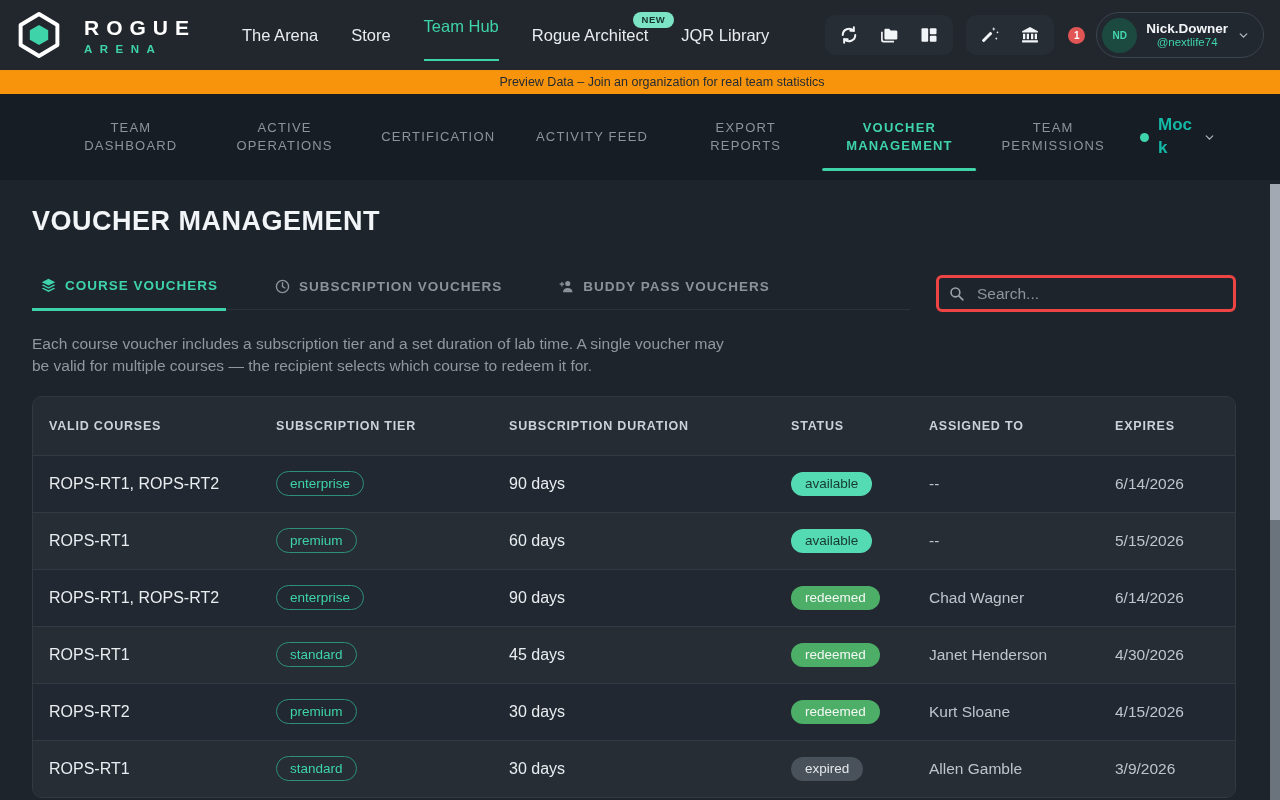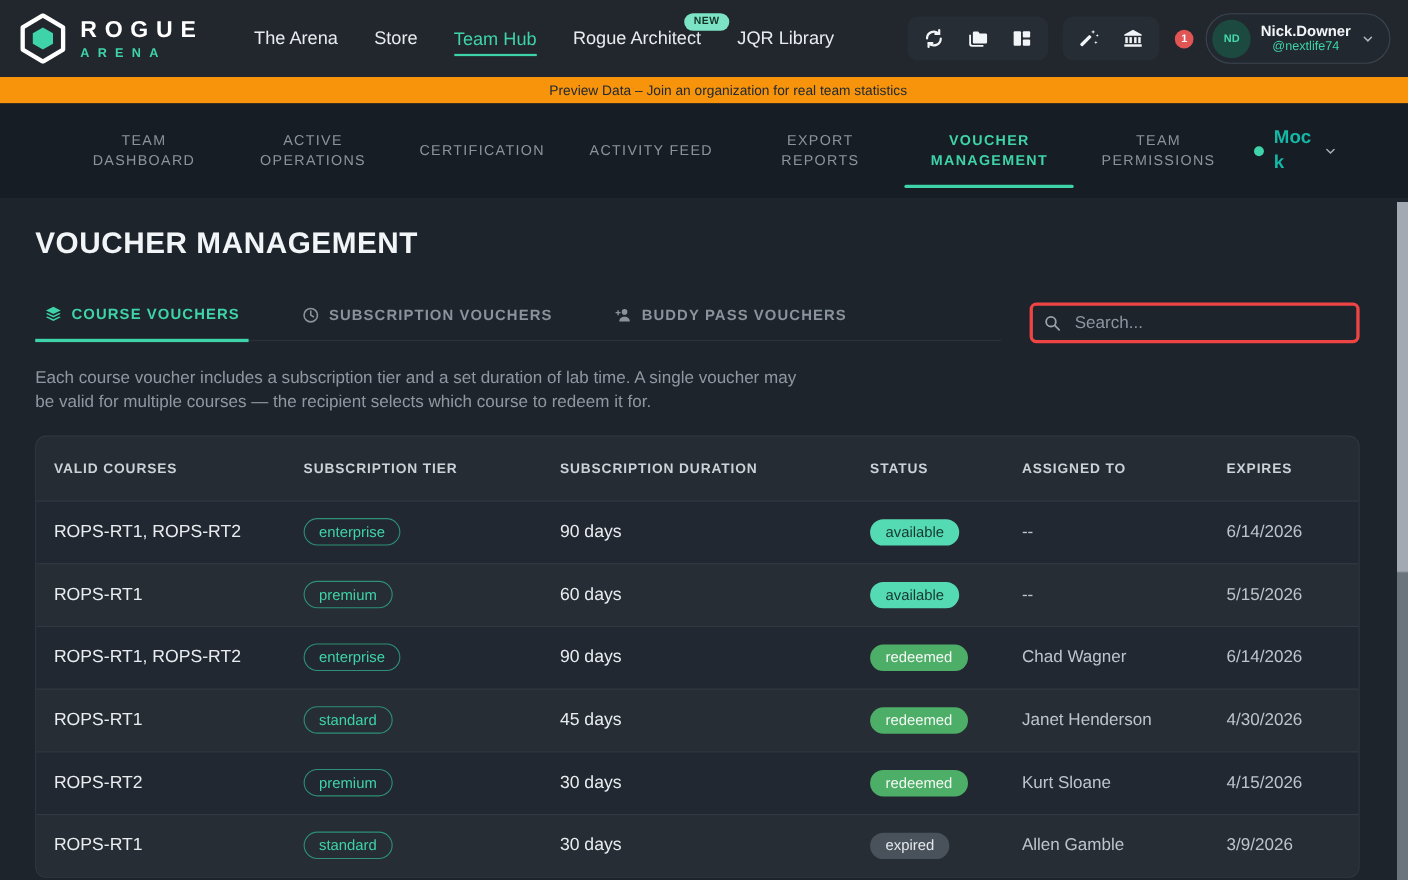--- a/index.html
+++ b/index.html
@@ -12,26 +12,26 @@
   }
   svg { display:block; }
 
   
   .topbar {
     height:70px; background:#22272e;
     display:flex; align-items:center;
     padding:0 16px 0 18px;
   }
   .logo { display:flex; align-items:center; margin-right:46px; cursor:pointer; }
-  .logo-text { margin-left:13px; }
+  .logo-text { margin-left:24px; }
   .logo-title { font-size:21px; font-weight:700; letter-spacing:7px; color:#fff; }
   .logo-sub { font-size:11.5px; font-weight:700; letter-spacing:7.5px; color:#3ed3a8; margin-top:3px; }
   .topnav { display:flex; align-items:center; gap:33px; }
   .topnav-item { font-size:16.5px; color:#e8ecef; cursor:pointer; position:relative; white-space:nowrap; }
-  .topnav-item.active { color:#3ed3a8; border-bottom:2px solid #3ed3a8; padding-bottom:3px; margin-bottom:-7px; }
+  .topnav-item.active { color:#3ed3a8; border-bottom:2px solid #3ed3a8; padding-bottom:23px; margin-bottom:-7px; }
   .new-badge {
     position:absolute; top:-14px; right:-26px;
     background:#7ce4c4; color:#14342a;
     font-size:9.5px; font-weight:700; letter-spacing:0.5px;
     padding:2.5px 9px; border-radius:999px;
   }
   .topbar-right { margin-left:auto; display:flex; align-items:center; gap:13px; }
   .icon-group {
     background:#272d34; border-radius:10px;
     display:flex; align-items:center; gap:20px;

